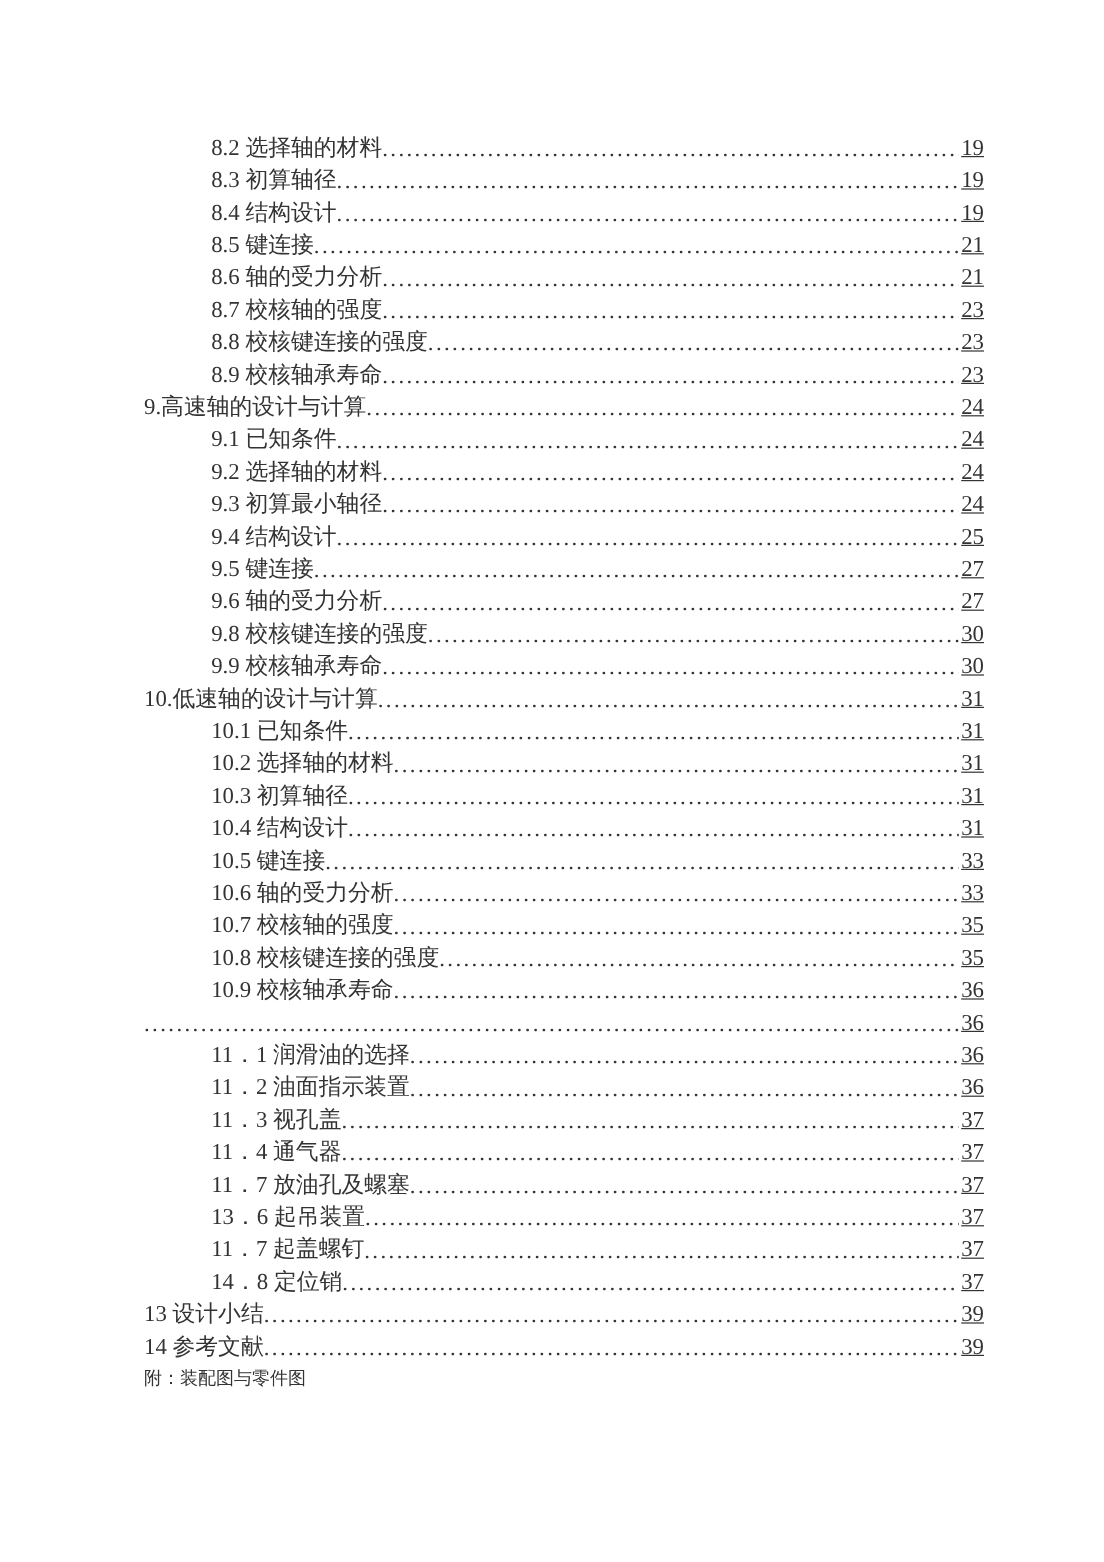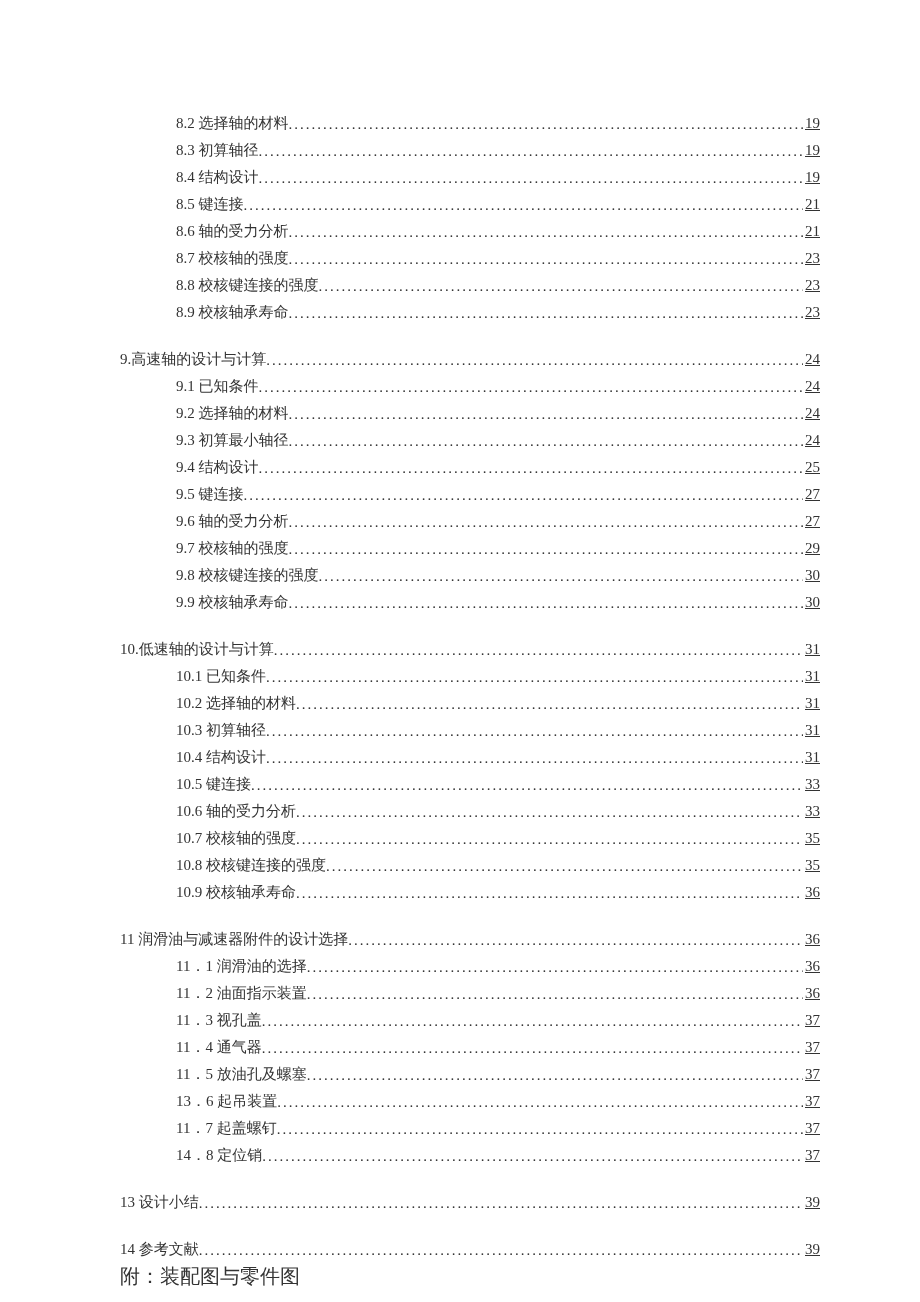--- a/index.html
+++ b/index.html
@@ -9,28 +9,27 @@
       font-family: "SimSun", "宋体", serif;
       width: 920px;
       min-height: 1302px;
     }
     .page {
       padding: 110px 100px 0 120px;
     }
     .toc-line {
       display: flex;
       align-items: center;
-      font-size: 15px;
+      font-size: 19px;
       color: #333;
       line-height: 27px;
       white-space: nowrap;
     }
     .toc-line.level1 {
       padding-left: 0;
-      margin-top: 20px;
     }
     .toc-line.level2 {
       padding-left: 56px;
     }
     .toc-title {
       flex: 0 0 auto;
     }
     .toc-dots {
       flex: 1 1 auto;
       overflow: hidden;
@@ -42,21 +41,21 @@
     .toc-dots::before {
       content: "..................................................................................................................................................................................................................";
       display: block;
     }
     .toc-page {
       flex: 0 0 auto;
       padding-left: 2px;
       text-decoration: underline;
     }
     .appendix {
-      font-size: 20px;
+      font-size: 15px;
       color: #333;
       line-height: 27px;
       padding-left: 0;
     }
   </style>
 </head>
 <body>
 
 <div class="page">
   <div id="toc-container">
@@ -129,25 +128,20 @@
         <span class="toc-title">9.5 键连接</span>
         <span class="toc-dots"></span>
         <span class="toc-page">27</span>
       </div>
       <div class="toc-line level2">
         <span class="toc-title">9.6 轴的受力分析</span>
         <span class="toc-dots"></span>
         <span class="toc-page">27</span>
       </div>
       <div class="toc-line level2">
-        <span class="toc-title">9.7 校核轴的强度</span>
-        <span class="toc-dots"></span>
-        <span class="toc-page">29</span>
-      </div>
-      <div class="toc-line level2">
         <span class="toc-title">9.8 校核键连接的强度</span>
         <span class="toc-dots"></span>
         <span class="toc-page">30</span>
       </div>
       <div class="toc-line level2">
         <span class="toc-title">9.9 校核轴承寿命</span>
         <span class="toc-dots"></span>
         <span class="toc-page">30</span>
       </div>
       <div class="toc-line level1">
@@ -194,21 +188,20 @@
         <span class="toc-title">10.8 校核键连接的强度</span>
         <span class="toc-dots"></span>
         <span class="toc-page">35</span>
       </div>
       <div class="toc-line level2">
         <span class="toc-title">10.9 校核轴承寿命</span>
         <span class="toc-dots"></span>
         <span class="toc-page">36</span>
       </div>
       <div class="toc-line level1">
-        <span class="toc-title">11  润滑油与减速器附件的设计选择</span>
         <span class="toc-dots"></span>
         <span class="toc-page">36</span>
       </div>
       <div class="toc-line level2">
         <span class="toc-title">11．1 润滑油的选择</span>
         <span class="toc-dots"></span>
         <span class="toc-page">36</span>
       </div>
       <div class="toc-line level2">
         <span class="toc-title">11．2 油面指示装置</span>
@@ -219,21 +212,21 @@
         <span class="toc-title">11．3 视孔盖</span>
         <span class="toc-dots"></span>
         <span class="toc-page">37</span>
       </div>
       <div class="toc-line level2">
         <span class="toc-title">11．4 通气器</span>
         <span class="toc-dots"></span>
         <span class="toc-page">37</span>
       </div>
       <div class="toc-line level2">
-        <span class="toc-title">11．5 放油孔及螺塞</span>
+        <span class="toc-title">11．7 放油孔及螺塞</span>
         <span class="toc-dots"></span>
         <span class="toc-page">37</span>
       </div>
       <div class="toc-line level2">
         <span class="toc-title">13．6 起吊装置</span>
         <span class="toc-dots"></span>
         <span class="toc-page">37</span>
       </div>
       <div class="toc-line level2">
         <span class="toc-title">11．7 起盖螺钉</span>

